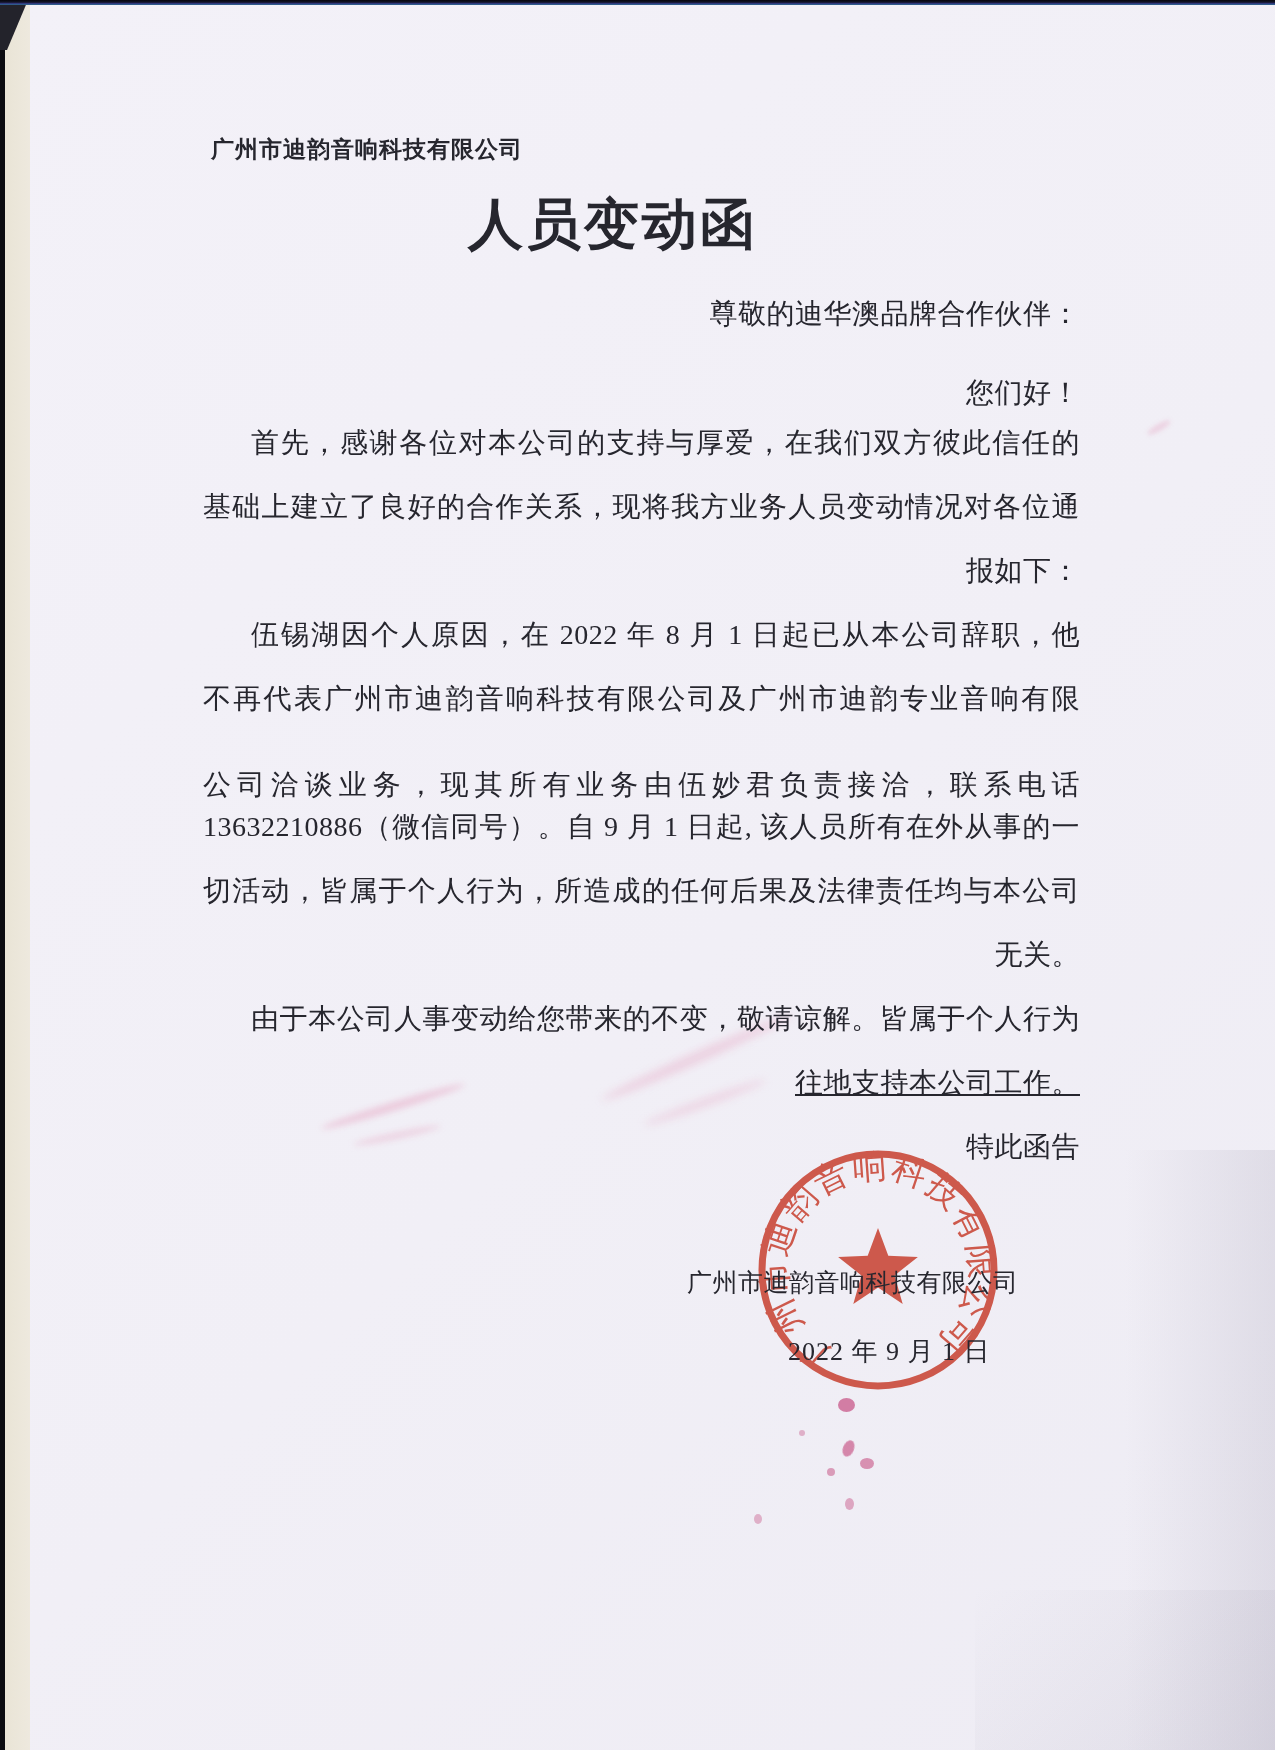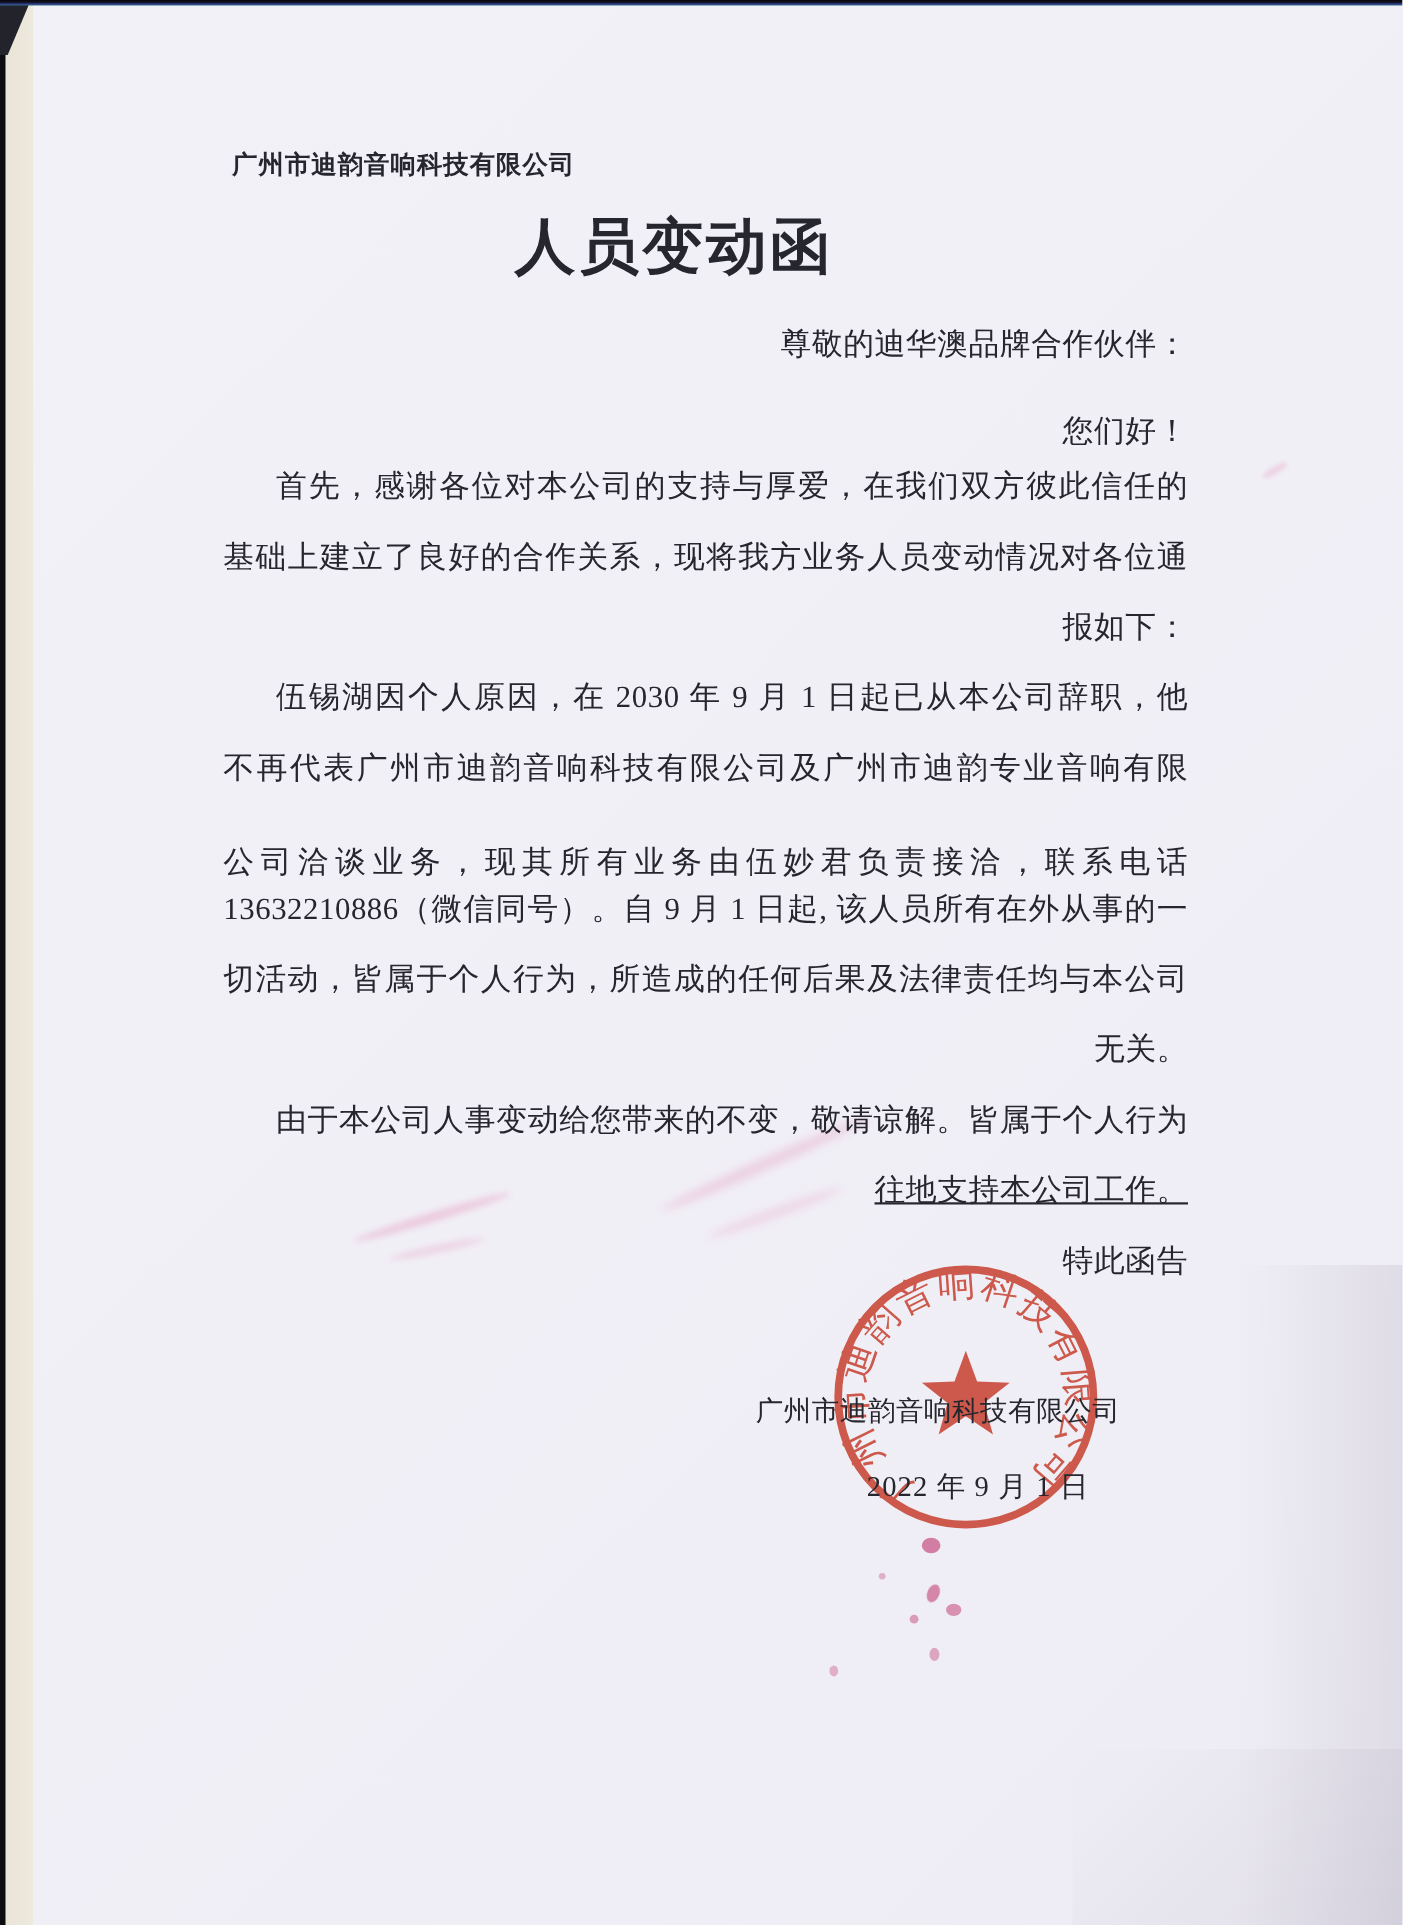--- a/index.html
+++ b/index.html
@@ -94,21 +94,21 @@
 
 <div class="header-company ink">广州市迪韵音响科技有限公司</div>
 
 <div class="doc-title ink">人员变动函</div>
 
 <div class="line ink" style="top:295px;">尊敬的迪华澳品牌合作伙伴：</div>
 <div class="line ink ind" style="top:374px;">您们好！</div>
 <div class="line ink just ind" style="top:424px;">首先，感谢各位对本公司的支持与厚爱，在我们双方彼此信任的</div>
 <div class="line ink just" style="top:488px;">基础上建立了良好的合作关系，现将我方业务人员变动情况对各位通</div>
 <div class="line ink" style="top:552px;">报如下：</div>
-<div class="line ink just ind" style="top:616px;">伍锡湖因个人原因，在 2030 年 9 月 1 日起已从本公司辞职，他</div>
+<div class="line ink just ind" style="top:616px;">伍锡湖因个人原因，在 2022 年 8 月 1 日起已从本公司辞职，他</div>
 <div class="line ink just" style="top:680px;">不再代表广州市迪韵音响科技有限公司及广州市迪韵专业音响有限</div>
 <div class="line ink just" style="top:744px;margin-top:22px;">公司洽谈业务，现其所有业务由伍妙君负责接洽，联系电话</div>
 <div class="line ink just" style="top:808px;">13632210886（微信同号）。自 9 月 1 日起, 该人员所有在外从事的一</div>
 <div class="line ink just" style="top:872px;">切活动，皆属于个人行为，所造成的任何后果及法律责任均与本公司</div>
 <div class="line ink" style="top:936px;">无关。</div>
 <div class="line ink just ind" style="top:1000px;">由于本公司人事变动给您带来的不变，敬请谅解。皆属于个人行为</div>
 <div class="line ink" style="top:1064px;text-decoration:underline;">往地支持本公司工作。</div>
 <div class="line ink" style="top:1128px;">特此函告</div>
 
 <div class="sig-company ink">广州市迪韵音响科技有限公司</div>

